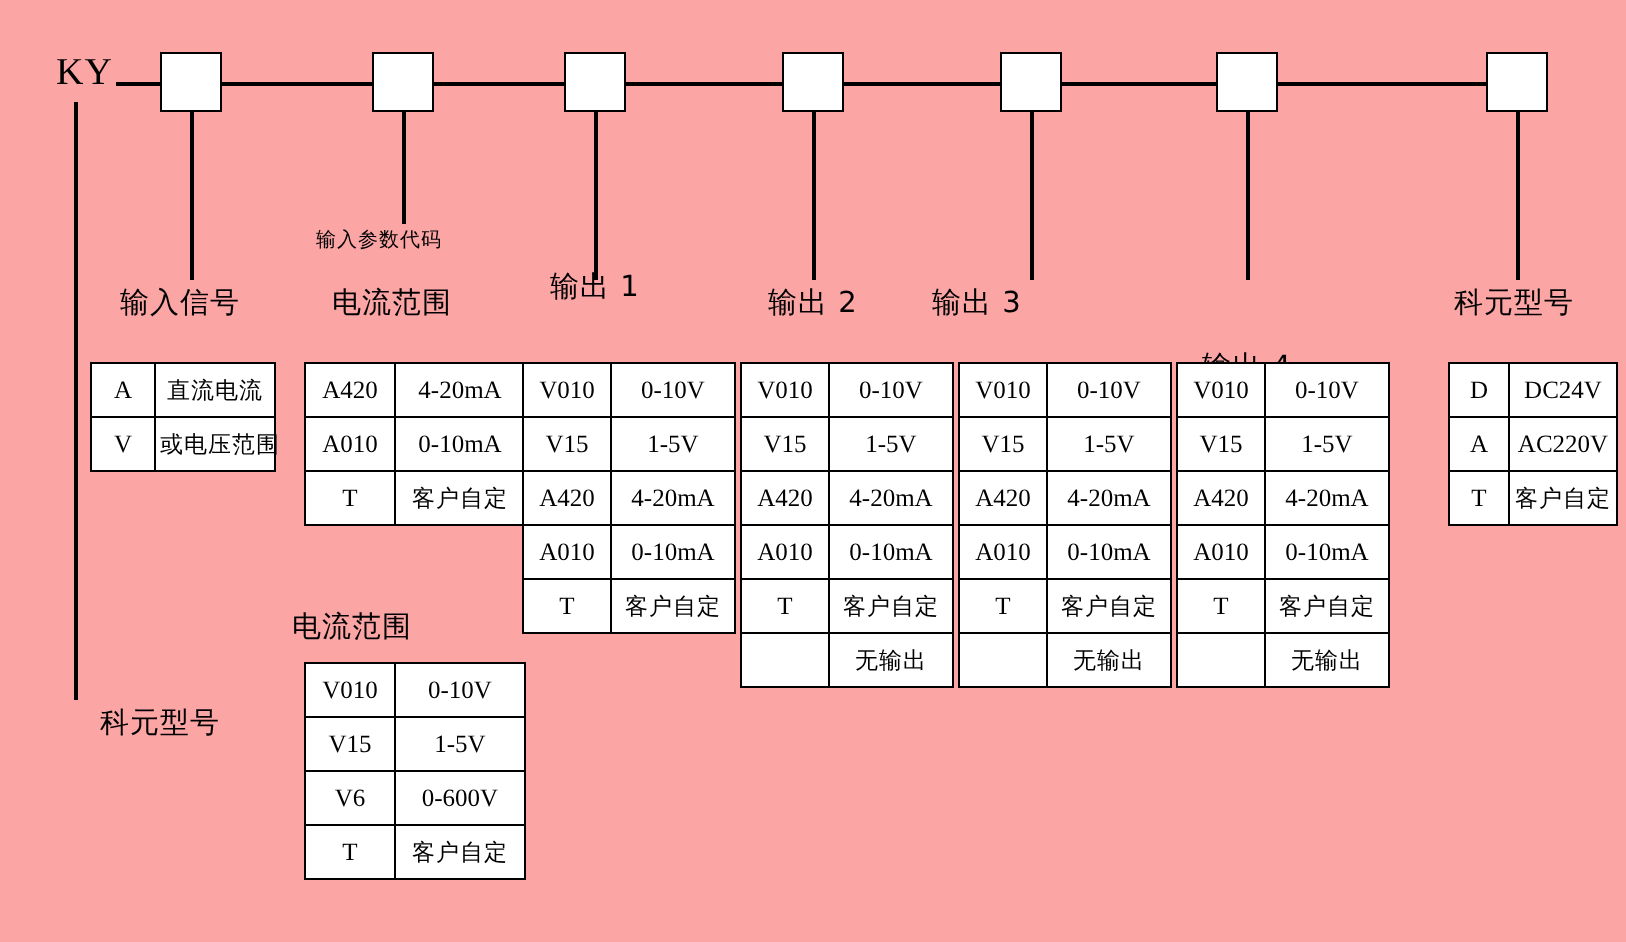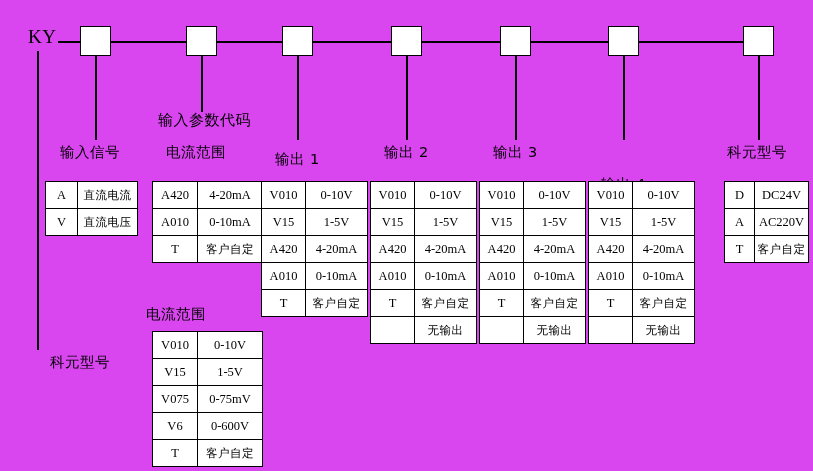--- a/index.html
+++ b/index.html
@@ -4,21 +4,21 @@
 <style>
   html, body {
     margin: 0;
     padding: 0;
     background: #ffffff;
   }
   #root {
     position: relative;
     width: 813px;
     height: 471px;
-    background: #d946ef;
+    background: #fca5a5;
     font-family: "Liberation Serif", "DejaVu Serif", serif;
     color: #000000;
     overflow: hidden;
   }
   .abs { position: absolute; }
 
   
   .ky-label {
     font-family: "Liberation Serif", "DejaVu Serif", serif;
     font-size: 19px;
@@ -43,21 +43,21 @@
   
   .caption {
     font-family: "DejaVu Sans", "Liberation Sans", sans-serif;
     font-size: 14.5px;
     line-height: 17px;
     white-space: nowrap;
     letter-spacing: 0.5px;
   }
   .caption-sub {
     font-family: "DejaVu Sans", "Liberation Sans", sans-serif;
-    font-size: 15px;
+    font-size: 10px;
     line-height: 17px;
     white-space: nowrap;
     letter-spacing: 0.5px;
   }
 
   
   .opt-table {
     border-collapse: collapse;
     table-layout: fixed;
     background: #fff;
@@ -112,41 +112,41 @@
   <div class="abs vline" style="left:623px; top:56px; width:1.6px; height:84px;"></div>
   <div class="abs vline" style="left:758px; top:56px; width:1.6px; height:84px;"></div>
 
   <div class="abs vline" style="left:37px; top:51px; width:1.6px; height:299px;"></div>
   <div class="abs caption" style="left:5px; top:354px;margin-left:45px;">科元型号</div>
 
   <div class="abs caption-sub" style="left:158px; top:112px;">输入参数代码</div>
 
   <div class="abs caption" style="left:60px;  top:144px;">输入信号</div>
   <div class="abs caption" style="left:166px; top:144px;">电流范围</div>
-  <div class="abs caption" style="left:275px; top:151px;">输出 1</div>
+  <div class="abs caption" style="left:275px; top:136px;">输出 1</div>
   <div class="abs caption" style="left:384px; top:144px;">输出 2</div>
-  <div class="abs caption" style="left:493px; top:144px;">输出 3</div>
+  <div class="abs caption" style="left:466px; top:144px;">输出 3</div>
   <div class="abs caption" style="left:601px; top:144px;margin-top:32px;">输出 4</div>
   <div class="abs caption" style="left:727px; top:144px;">科元型号</div>
 
   <div class="abs caption" style="left:146px; top:306px;">电流范围</div>
 
   <table class="opt-table abs" style="left:45px; top:181px; width:92px;">
     <colgroup>
         <col style="width:32px">
         <col style="width:60px">
       </colgroup>
     <tbody>
       <tr>
         <td>A</td>
         <td class="cjk">直流电流</td>
       </tr>
       <tr>
         <td>V</td>
-        <td class="cjk">直流电压</td>
+        <td class="cjk">或电压范围</td>
       </tr>
     </tbody>
   </table>
 
   <table class="opt-table abs" style="left:152px; top:181px; width:110px;">
     <colgroup>
         <col style="width:45px">
         <col style="width:65px">
       </colgroup>
     <tbody>
@@ -173,24 +173,20 @@
     <tbody>
       <tr>
         <td>V010</td>
         <td>0-10V</td>
       </tr>
       <tr>
         <td>V15</td>
         <td>1-5V</td>
       </tr>
       <tr>
-        <td>V075</td>
-        <td>0-75mV</td>
-      </tr>
-      <tr>
         <td>V6</td>
         <td>0-600V</td>
       </tr>
       <tr>
         <td>T</td>
         <td class="cjk">客户自定</td>
       </tr>
     </tbody>
   </table>
 

